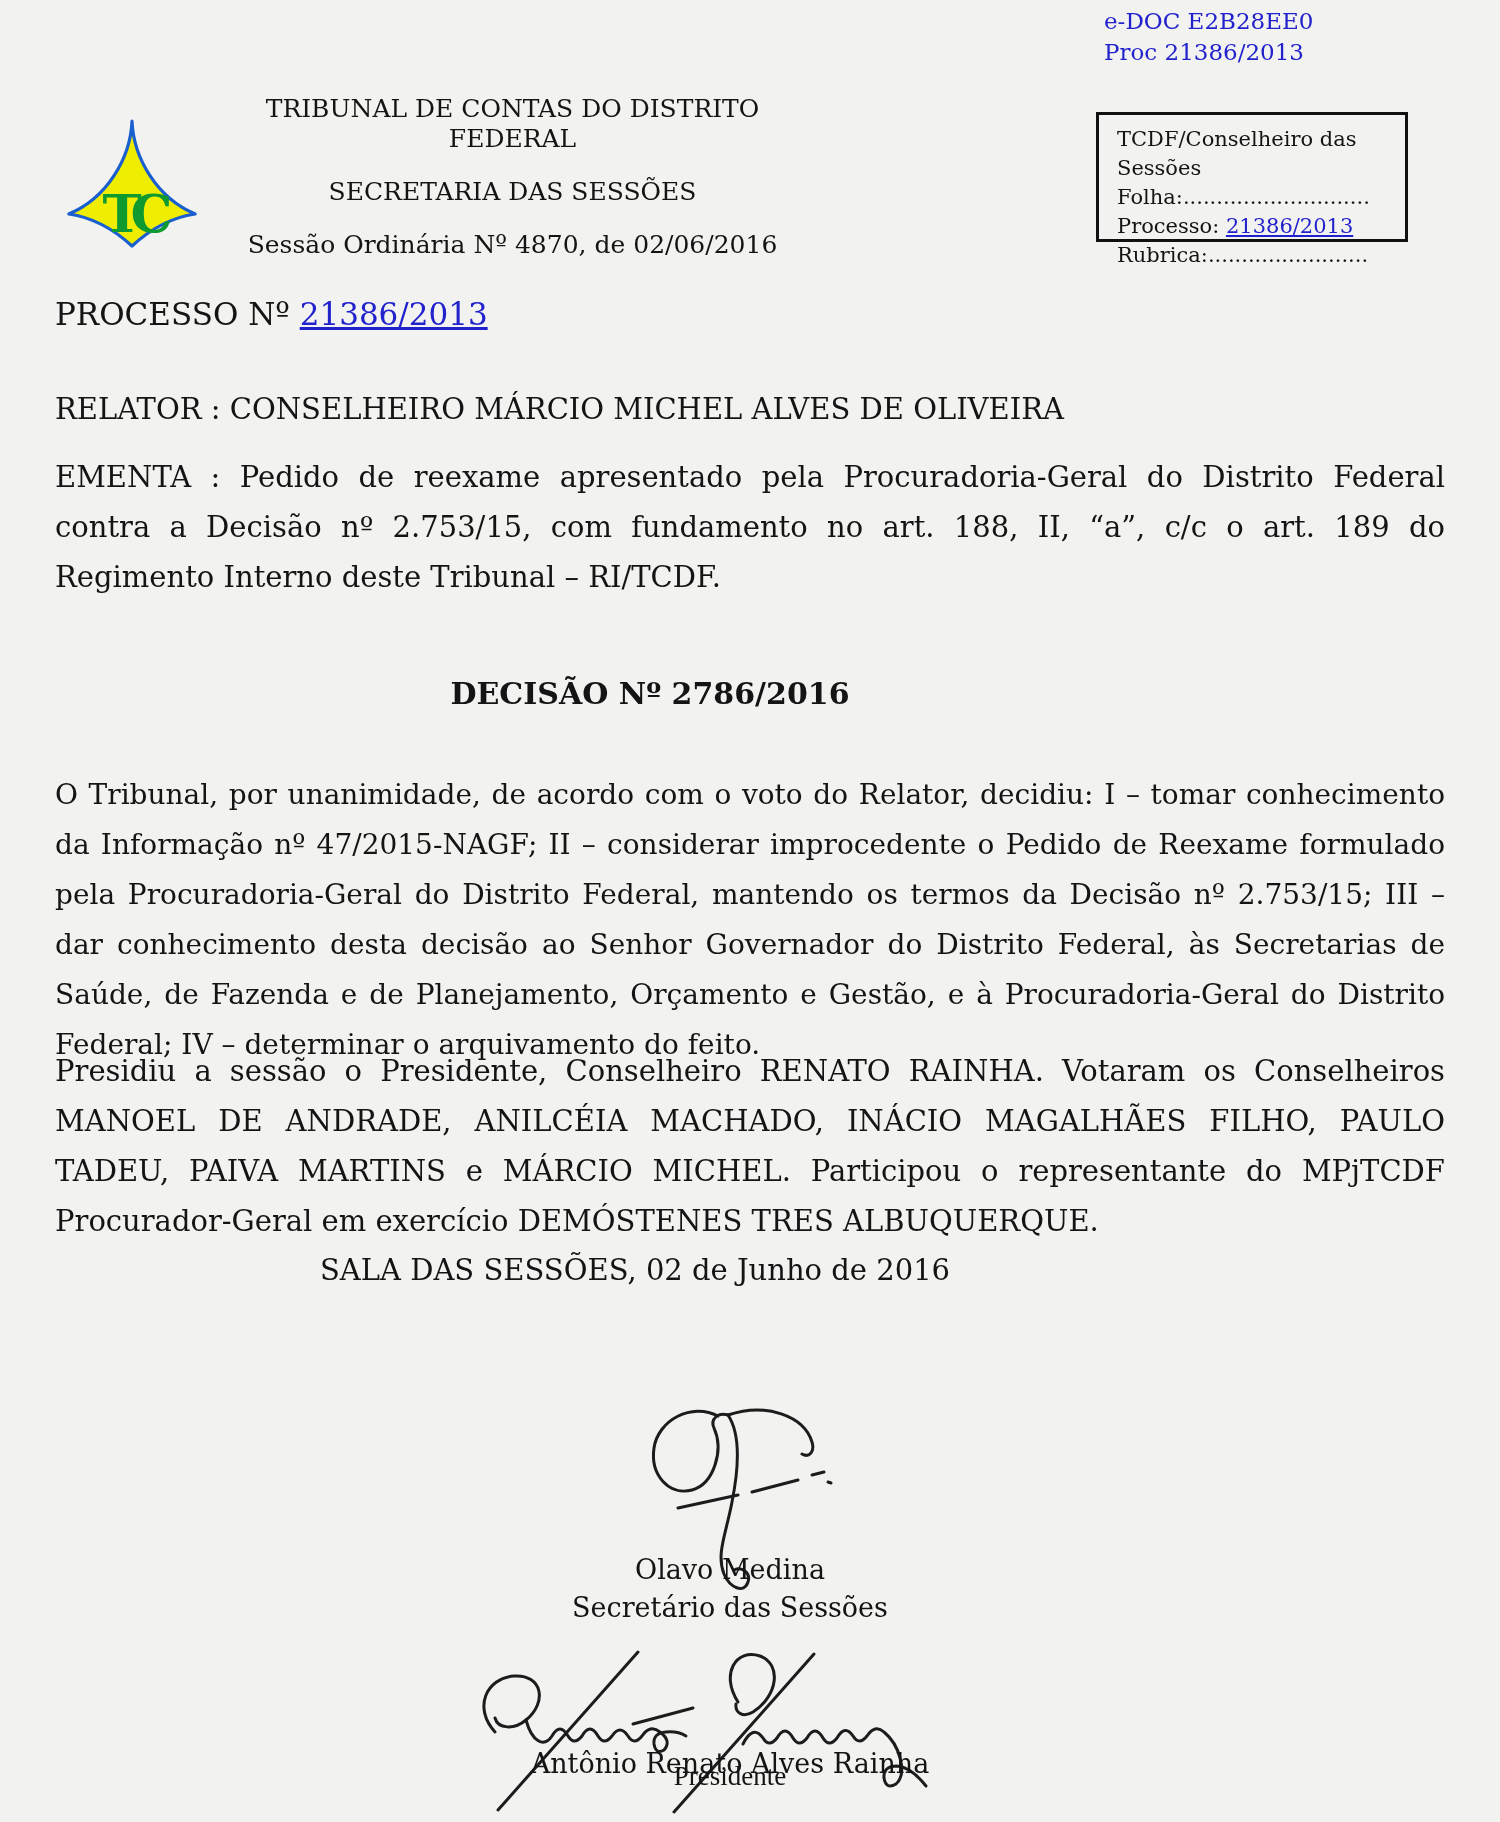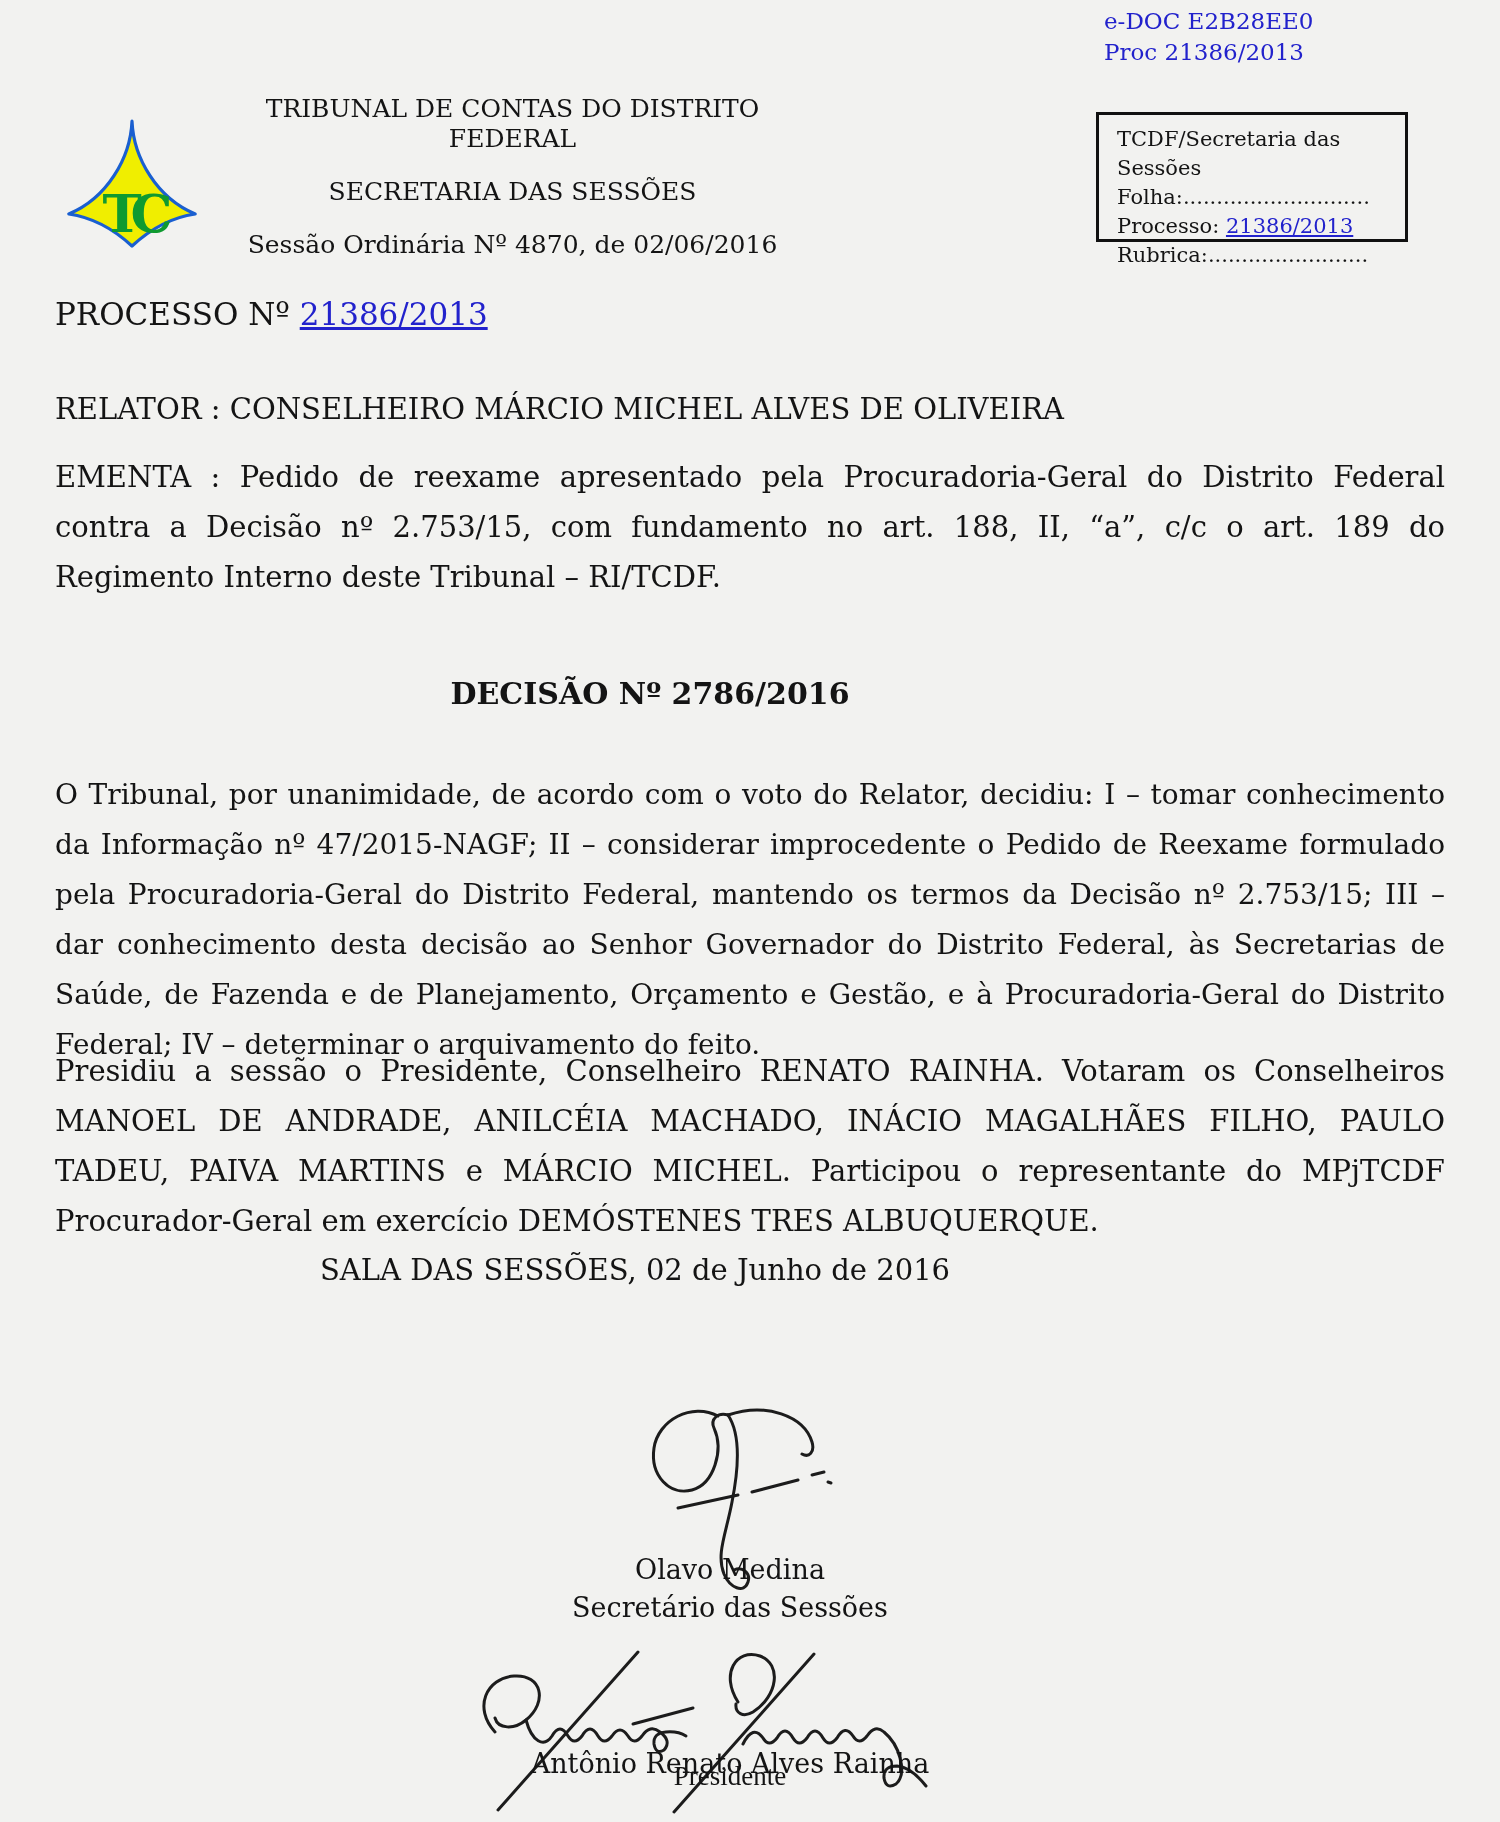--- a/index.html
+++ b/index.html
@@ -68,21 +68,21 @@
     </svg>
   </div>
 
   <div class="header-block">
     <div class="hline">TRIBUNAL DE CONTAS DO DISTRITO FEDERAL</div>
     <div class="hline">SECRETARIA DAS SESSÕES</div>
     <div class="hline">Sessão Ordinária Nº 4870, de 02/06/2016</div>
   </div>
 
   <div class="stamp-box">
-    <div>TCDF/Secretaria das Sessões</div>
+    <div>TCDF/Conselheiro das Sessões</div>
     <div>Folha:............................</div>
     <div><span>Processo: </span><span class="link">21386/2013</span></div>
     <div>Rubrica:........................</div>
   </div>
 
   <div class="processo-line"><span>PROCESSO Nº </span><span class="link">21386/2013</span></div>
 
   <div class="relator-line">RELATOR : CONSELHEIRO MÁRCIO MICHEL ALVES DE OLIVEIRA</div>
 
   <div class="ementa">EMENTA : Pedido de reexame apresentado pela Procuradoria-Geral do Distrito Federal contra a Decisão nº 2.753/15, com fundamento no art. 188, II, “a”, c/c o art. 189 do Regimento Interno deste Tribunal – RI/TCDF.</div>

